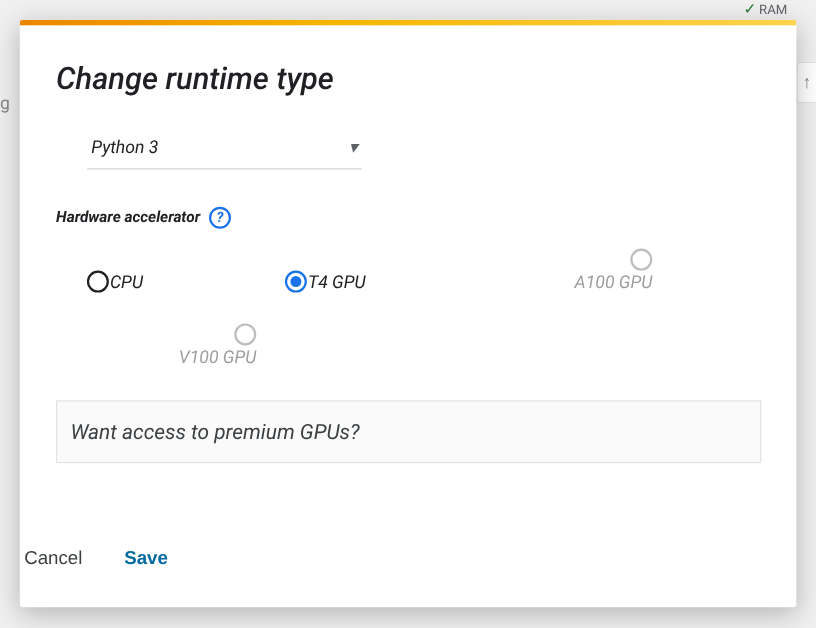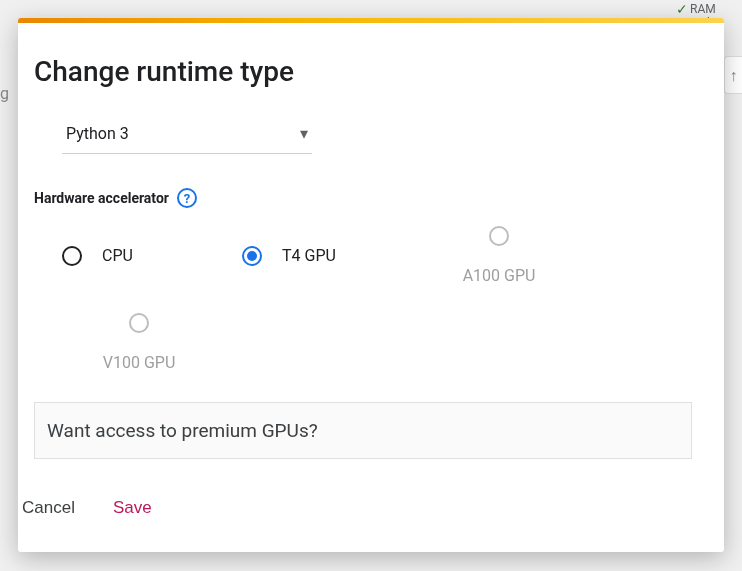--- a/index.html
+++ b/index.html
@@ -5,49 +5,49 @@
     * { box-sizing: border-box; margin: 0; padding: 0; }
     html, body { width: 742px; height: 571px; overflow: hidden; font-family: "Google Sans", Roboto, Arial, sans-serif; background: #e8e8e8; }
     .bg { position: absolute; inset: 0; background: #f0f0f0; }
     .bg-top-right { position: absolute; right: 0; top: 0; width: 52px; height: 32px; color: #5f6368; font-size: 12px; line-height: 14px; padding-top: 2px; }
     .bg-top-right .check { color: #2e7d32; font-size: 14px; position: absolute; left: -14px; top: 2px; }
     .bg-chip { position: absolute; right: 0; top: 56px; width: 18px; height: 38px; background: #fff; border: 1px solid #ddd; border-right: none; border-radius: 4px 0 0 4px; display: flex; align-items: center; justify-content: center; color: #888; font-size: 16px; }
     .bg-left { position: absolute; left: 0; top: 84px; width: 22px; color: #888; font-size: 16px; }
 
     .modal { position: absolute; left: 18px; top: 18px; width: 706px; height: 534px; background: #fff; border-radius: 3px; box-shadow: 0 6px 24px rgba(0,0,0,0.25); overflow: hidden; display: flex; flex-direction: column; }
     .accent { height: 5px; width: 100%; background: linear-gradient(90deg, #ea8600 0%, #f7b500 40%, #fcd34d 100%); }
-    .content { padding: 32px 32px 0 16px; flex: 1; }
+    .content { padding: 32px 32px 0 33px; flex: 1; font-style: italic; }
     h1.title { font-size: 28px; font-weight: 500; color: #202124; margin-bottom: 28px; }
 
     .section-label { font-size: 14px; font-weight: 700; color: #202124; margin-bottom: 18px; display: flex; align-items: center; gap: 8px; }
 
     .select-wrap { margin-left: 28px; margin-bottom: 34px; }
     .select { width: 250px; border: none; border-bottom: 1px solid #d0d0d0; padding: 8px 4px 10px 4px; font-size: 16px; color: #202124; display: flex; justify-content: space-between; align-items: center; cursor: pointer; }
     .select .caret { color: #5f6368; }
 
     .help-icon { display: inline-flex; width: 20px; height: 20px; border: 2px solid #1a73e8; color: #1a73e8; border-radius: 50%; align-items: center; justify-content: center; font-size: 13px; font-weight: 700; }
 
     .radio-grid { margin-left: 28px; display: flex; flex-wrap: wrap; gap: 28px 26px; margin-bottom: 30px; }
-    .radio-item { display: flex; align-items: center; gap: 20px; min-width: 154px; cursor: pointer; }
+    .radio-item { display: flex; align-items: flex-end; gap: 1px; min-width: 154px; cursor: pointer; }
     .radio-item.disabled { cursor: default; flex-direction: column; }
     .radio-outer { width: 20px; height: 20px; border-radius: 50%; border: 2px solid #202124; display: flex; align-items: center; justify-content: center; flex-shrink: 0; }
     .radio-item.selected .radio-outer { border-color: #1a73e8; }
     .radio-item.disabled .radio-outer { border-color: #bdbdbd; }
     .radio-inner { width: 10px; height: 10px; border-radius: 50%; background: #1a73e8; display: none; }
     .radio-item.selected .radio-inner { display: block; }
     .radio-label { font-size: 16px; color: #202124; }
     .radio-item.disabled .radio-label { color: #9e9e9e; }
 
     .upsell { border: 1px solid #e0e0e0; background: #fafafa; padding: 16px 12px; font-size: 19px; color: #3c4043; display: flex; gap: 14px; align-items: center; }
     .upsell a { color: #1a73e8; text-decoration: none; font-weight: 500; cursor: pointer; }
 
     .actions { display: flex; justify-content: flex-start; gap: 30px; padding: 24px 36px 28px 0; }
     .btn { background: none; border: none; font-size: 17px; font-weight: 500; cursor: pointer; padding: 6px 4px; }
     .btn-cancel { color: #3c4043; }
-    .btn-save { color: #be185d; }
+    .btn-save { color: #0369a1; font-weight: bold; }
   </style>
 </head>
 <body>
 
 <div class="bg">
   <div class="bg-top-right">
     <span class="check">✓</span>
     <div>RAM</div>
     <div>Disk</div>
   </div>

